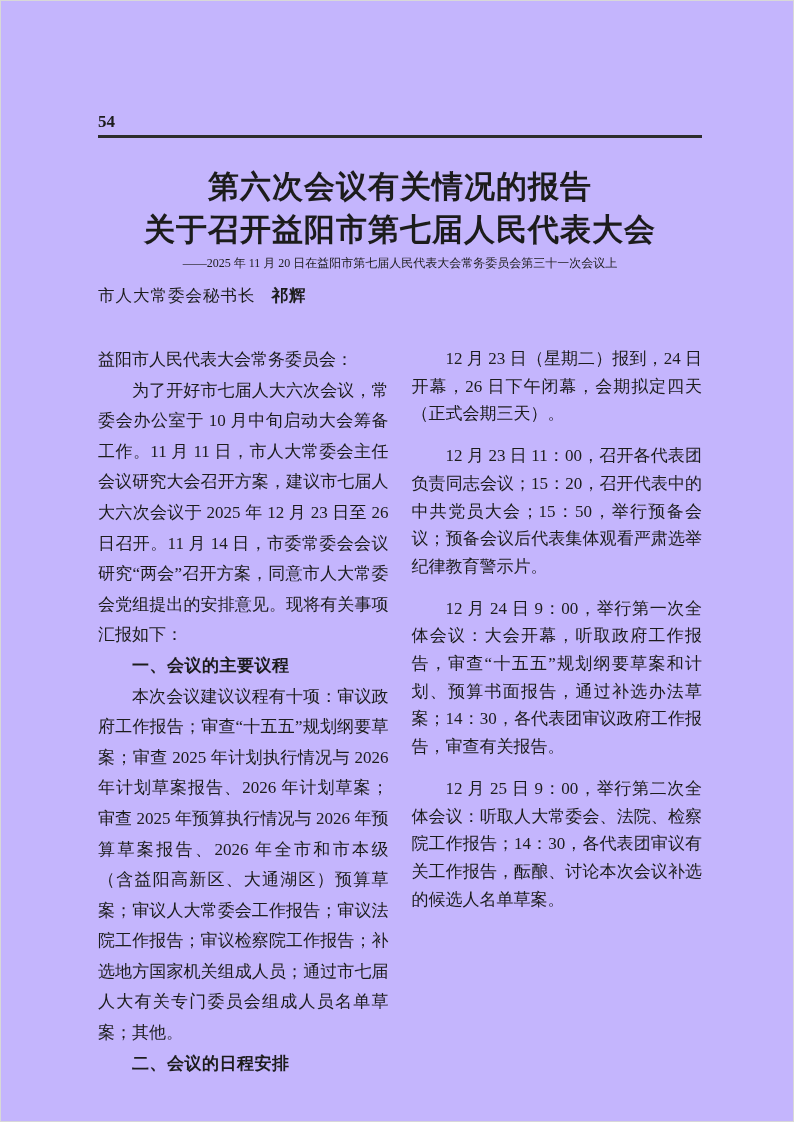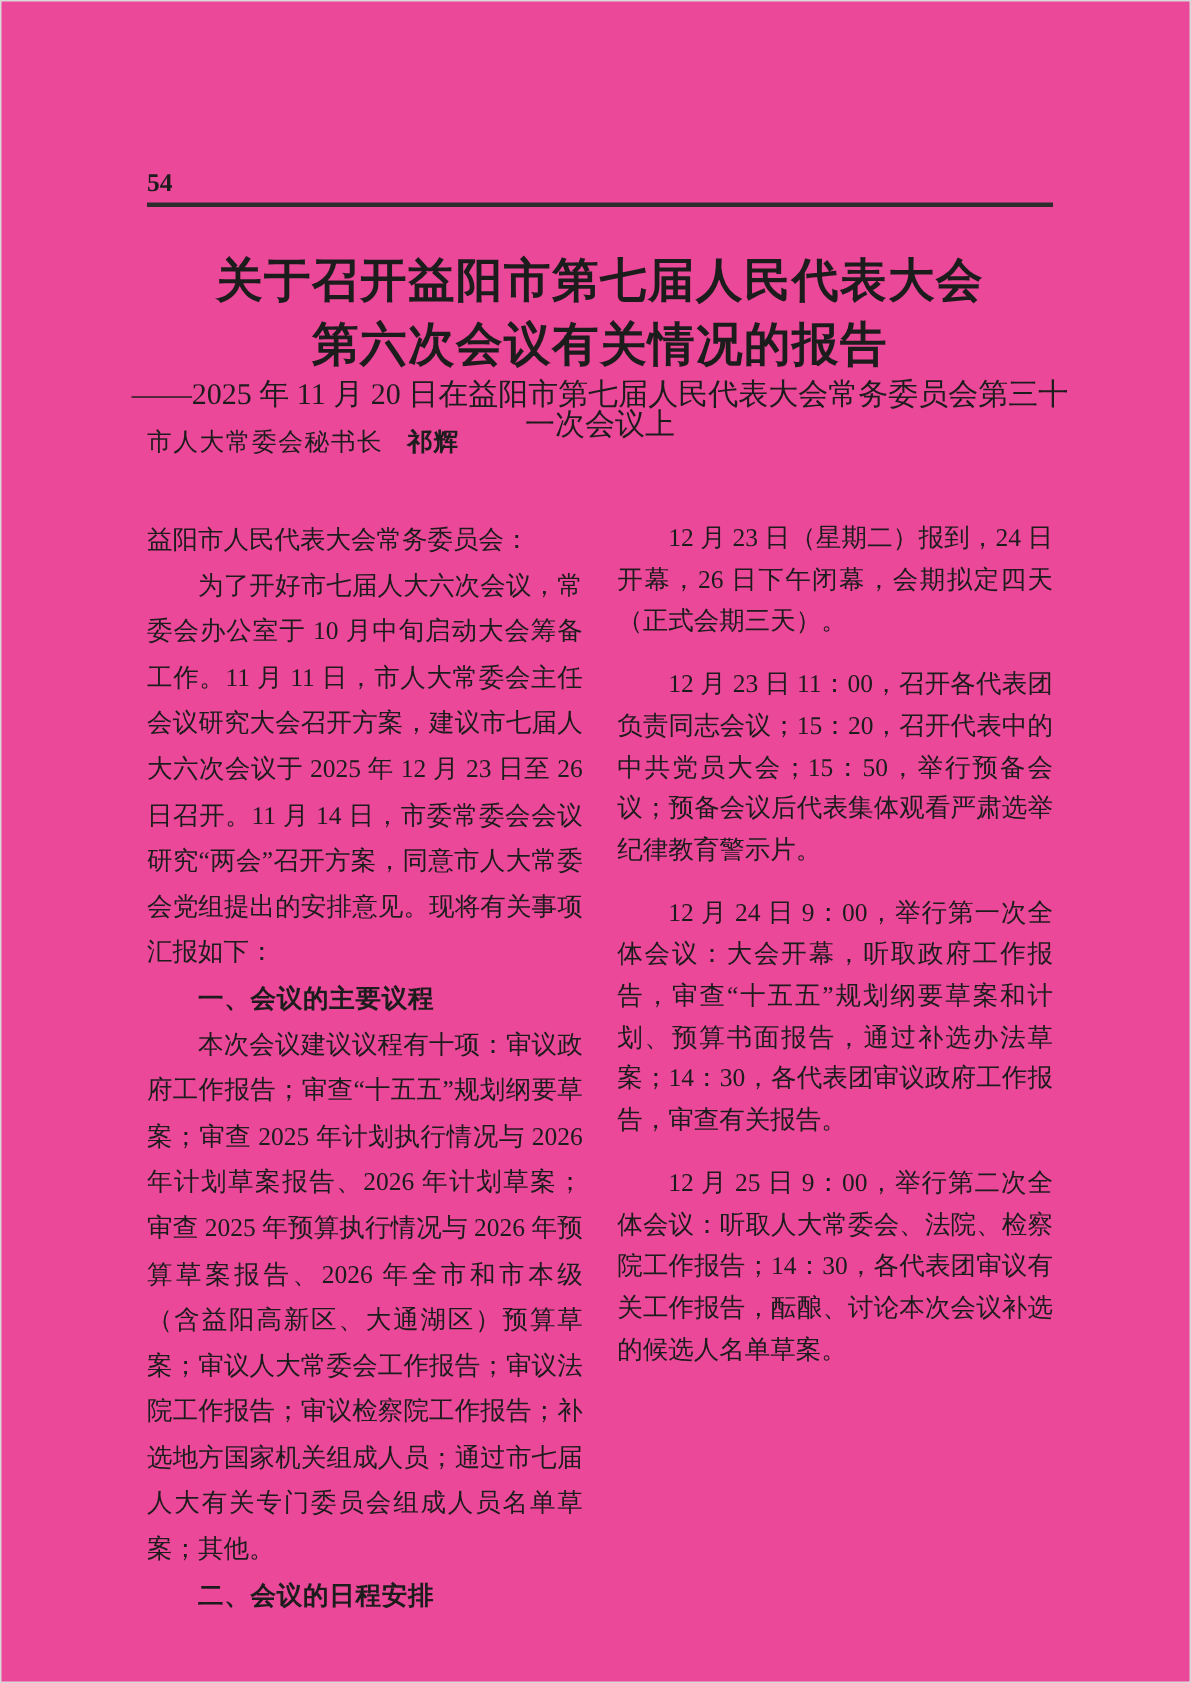--- a/index.html
+++ b/index.html
@@ -5,21 +5,21 @@
   html, body {
     margin: 0;
     padding: 0;
     background: #ffffff;
   }
   .page {
     position: relative;
     width: 794px;
     height: 1122px;
     box-sizing: border-box;
-    background: #ec4899;
+    background: #c4b5fd;
     border: 1px solid #d8d8d8;
     font-family: "Liberation Serif", "DejaVu Serif", serif;
     color: #1c1c1c;
     overflow: hidden;
   }
 
   
   .running-head {
     position: absolute;
     left: 97px;
@@ -48,21 +48,21 @@
     line-height: 43px;
     font-weight: 700;
     letter-spacing: 1px;
   }
   .doc-subtitle {
     position: absolute;
     left: 77px;
     top: 252px;
     width: 644px;
     text-align: center;
-    font-size: 20px;
+    font-size: 12px;
     line-height: 20px;
   }
   .byline {
     position: absolute;
     left: 97px;
     top: 284px;
     width: 604px;
     font-size: 16.5px;
     line-height: 20px;
   }
@@ -108,22 +108,22 @@
 </head>
 <body>
 
 <div class="page">
 
   <div class="running-head">
     <span class="num">54</span>
   </div>
 
   <div class="doc-title">
+    <div>第六次会议有关情况的报告</div>
     <div>关于召开益阳市第七届人民代表大会</div>
-    <div>第六次会议有关情况的报告</div>
   </div>
 
   <div class="doc-subtitle">——2025 年 11 月 20 日在益阳市第七届人民代表大会常务委员会第三十一次会议上</div>
 
   <div class="byline">
     <span class="role">市人大常委会秘书长</span><span class="name">祁辉</span>
   </div>
 
   <div class="columns">
 

